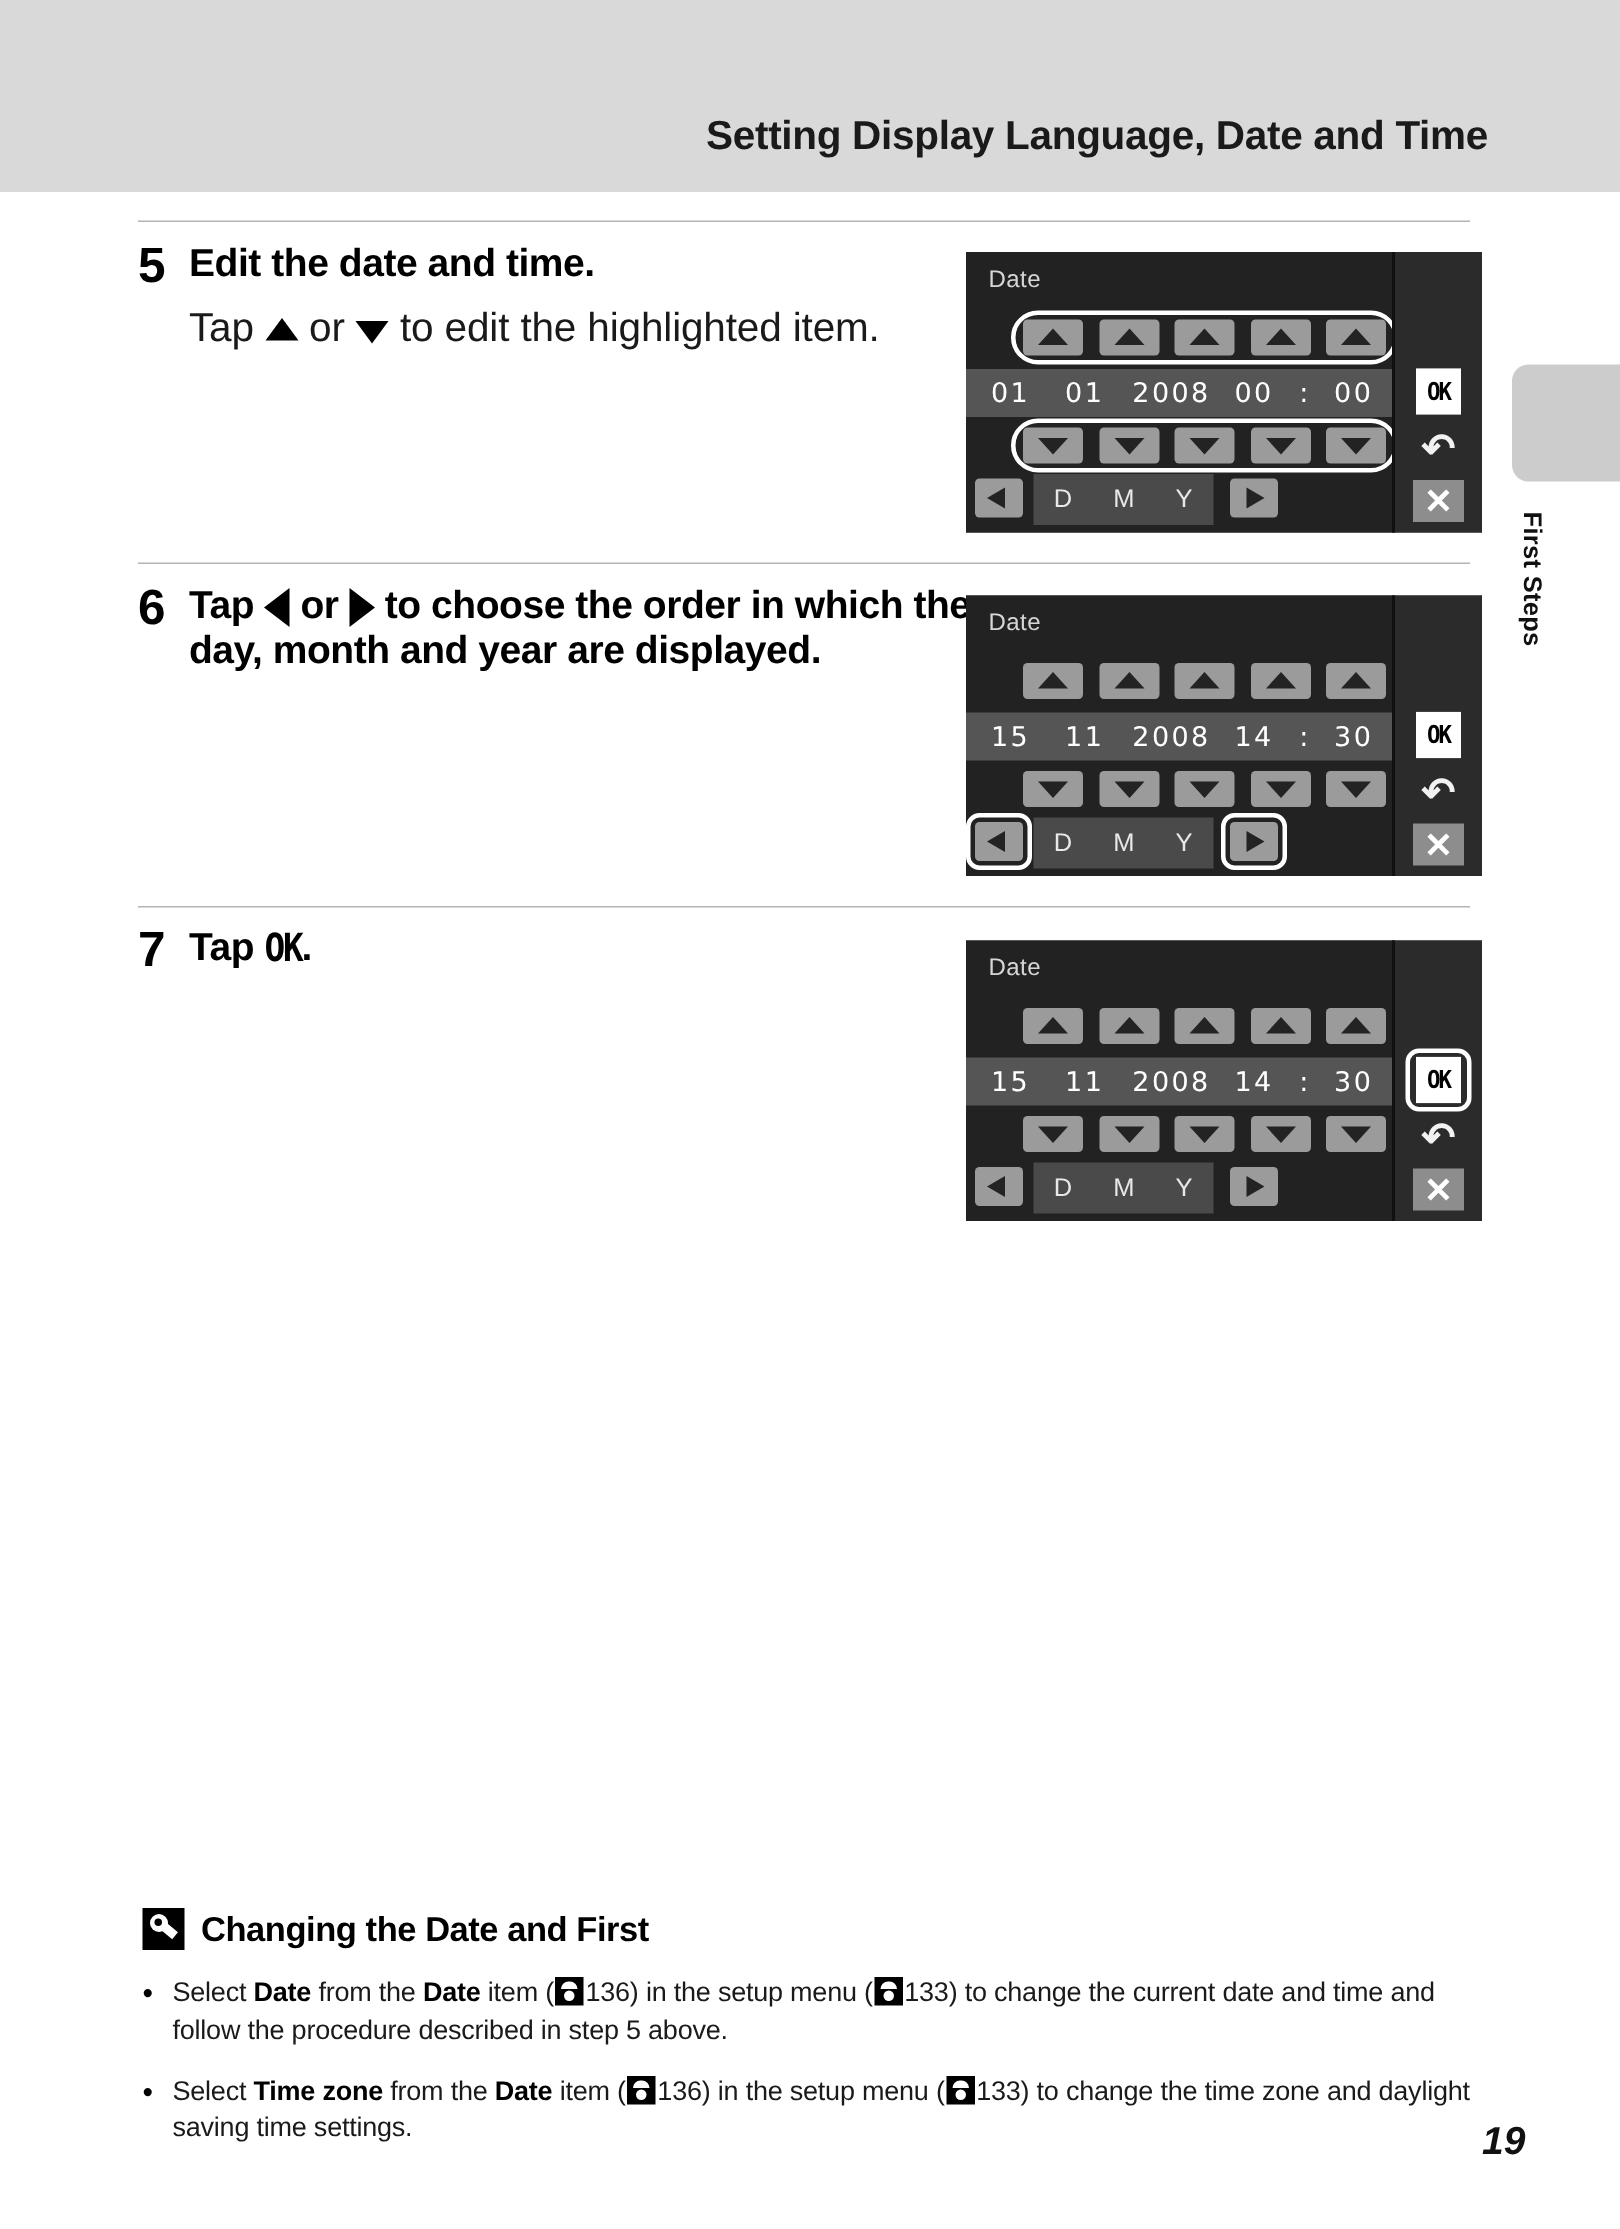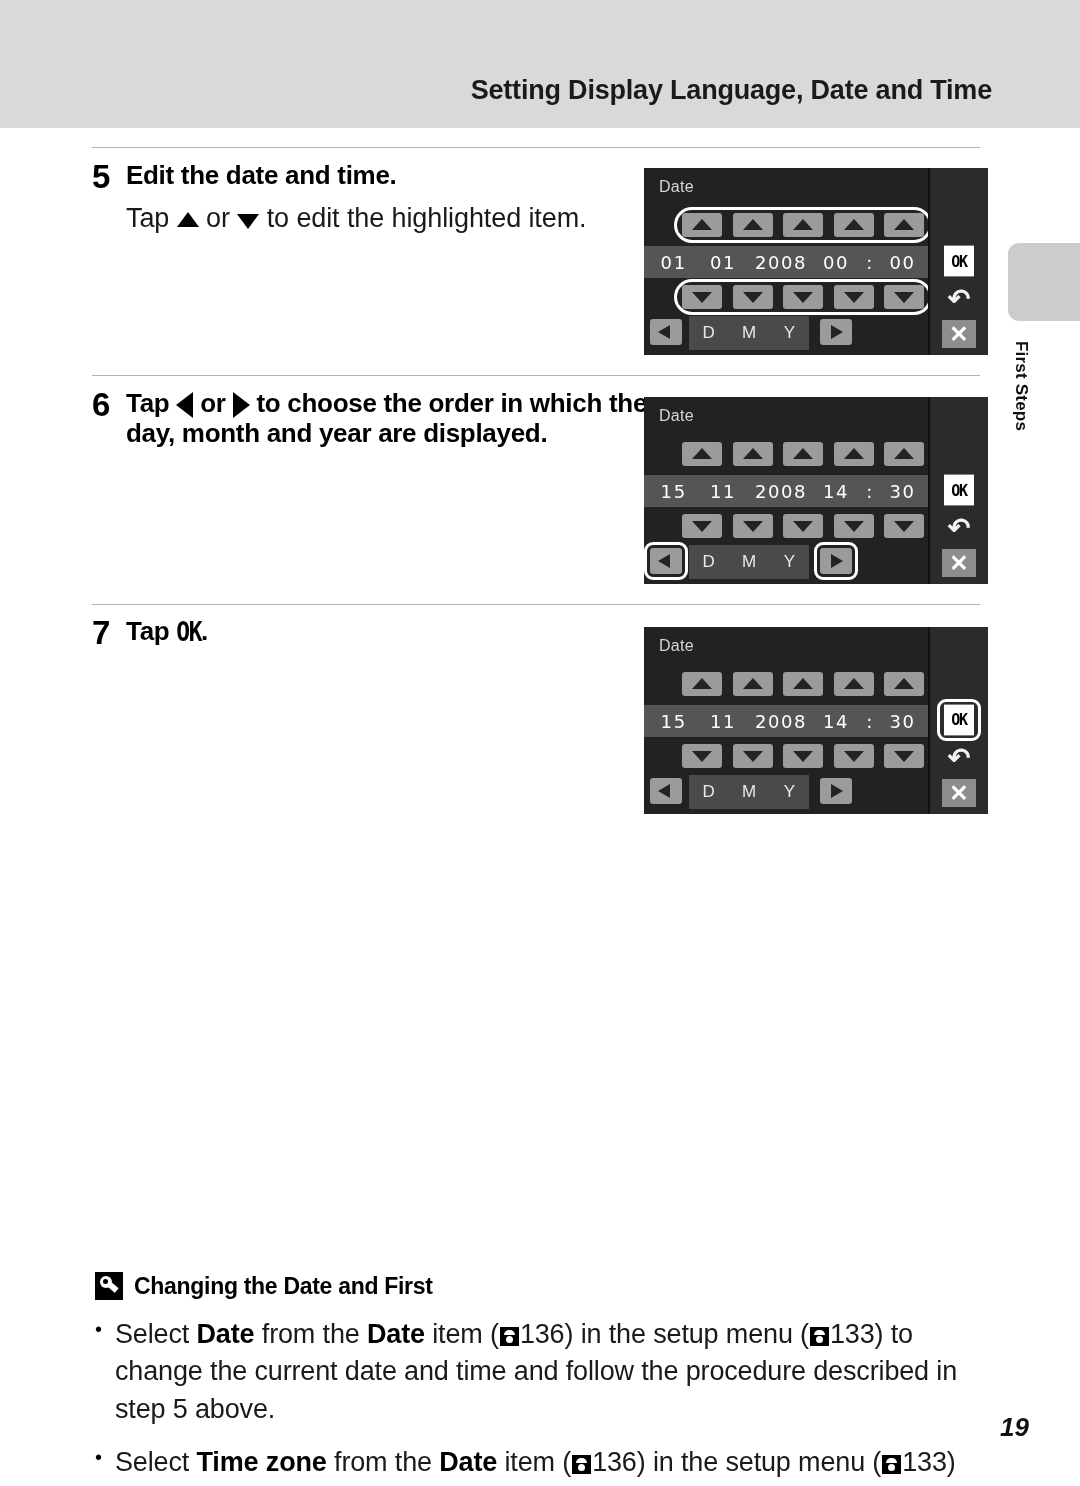--- a/index.html
+++ b/index.html
@@ -410,21 +410,21 @@
     margin-bottom: 16px;
   }
   .note-bullet {
     width: 20px;
     flex: none;
     font-size: 20px;
     line-height: 1.38;
     color: #000;
   }
   .note-text {
-    font-size: 27px;
+    font-size: 18px;
     line-height: 1.38;
     color: #1a1a1a;
     letter-spacing: -0.15px;
   }
   .note-text b { font-weight: bold; color: #000; }
 
   
   .ref-icon {
     display: inline-block;
     width: 19px; height: 19px;
@@ -452,21 +452,20 @@
 
   
   .page-number {
     position: absolute;
     left: 988px;
     top: 1412px;
     font-size: 26px;
     font-style: italic;
     font-weight: bold;
     color: #111111;
-    margin-left: 12px;
   }
 </style>
 </head>
 <body>
 
 <div class="header-band"></div>
 <div class="header-title">Setting Display Language, Date and Time</div>
 
 <div class="side-tab"></div>
 <div class="side-tab-label">First Steps</div>

